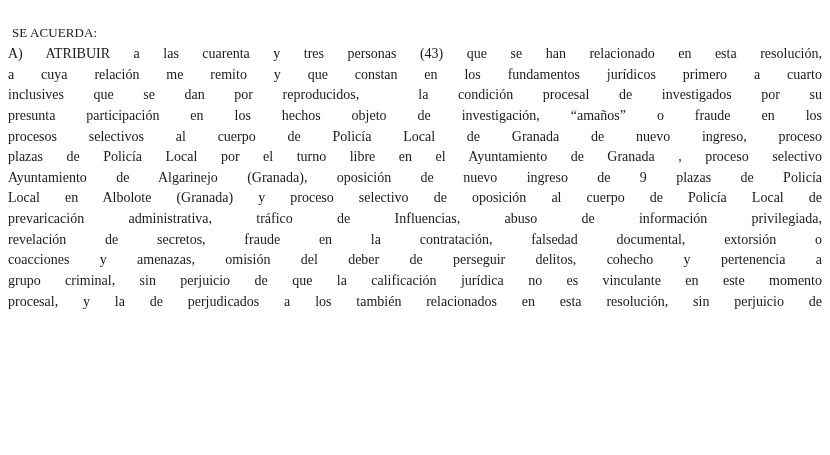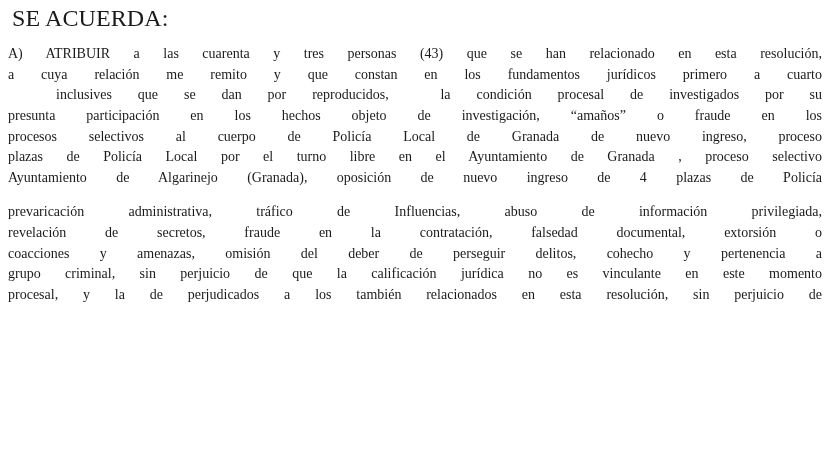--- a/index.html
+++ b/index.html
@@ -17,22 +17,22 @@
     }
     .page {
       position: absolute;
       left: 8px;
       top: 0;
       width: 814px;
     }
     .heading {
       position: absolute;
       left: 4px;
-      top: 7px;
-      font-size: 24px;
+      top: 22px;
+      font-size: 13px;
       line-height: 22px;
       white-space: nowrap;
       letter-spacing: 0.1px;
     }
     .para {
       position: absolute;
       left: 0;
       top: 44px;
       width: 814px;
     }
@@ -51,24 +51,25 @@
     }
   </style>
 </head>
 <body>
 
 <div class="page">
   <div class="heading">SE ACUERDA:</div>
   <div class="para">
     <span class="line" style="white-space: nowrap;"><span style="white-space: pre; word-spacing: 0px;">A) ATRIBUIR a las cuarenta y tres personas (43) que se han relacionado en esta resolución,</span></span>
     <span class="line" style="white-space: nowrap;"><span style="white-space: pre; word-spacing: 0px;">a cuya relación me remito y que constan en los fundamentos jurídicos primero a cuarto</span></span>
-    <span class="line" style="white-space: nowrap;"><span style="white-space: pre; word-spacing: 0px; margin-left: 48px;">inclusives que se dan por reproducidos,  la condición procesal de investigados por su</span></span>
+    <span class="line" style="white-space: nowrap;"><span style="white-space: pre; word-spacing: 0px;">inclusives que se dan por reproducidos,  la condición procesal de investigados por su</span></span>
     <span class="line" style="white-space: nowrap;"><span style="white-space: pre; word-spacing: 0px;">presunta participación en los hechos objeto de investigación, “amaños” o fraude en los</span></span>
     <span class="line" style="white-space: nowrap;"><span style="white-space: pre; word-spacing: 0px;">procesos selectivos al cuerpo de Policía Local de Granada de nuevo ingreso, proceso</span></span>
     <span class="line" style="white-space: nowrap;"><span style="white-space: pre; word-spacing: 0px;">plazas de Policía Local por el turno libre en el Ayuntamiento de Granada , proceso selectivo</span></span>
-    <span class="line" style="white-space: nowrap;"><span style="white-space: pre; word-spacing: 0px;">Ayuntamiento de Algarinejo (Granada), oposición de nuevo ingreso de 4 plazas de Policía</span></span>
-    <span class="line" style="white-space: nowrap; margin-top: 14px;"><span style="white-space: pre; word-spacing: 0px;">prevaricación administrativa, tráfico de Influencias, abuso de información privilegiada,</span></span>
+    <span class="line" style="white-space: nowrap;"><span style="white-space: pre; word-spacing: 0px;">Ayuntamiento de Algarinejo (Granada), oposición de nuevo ingreso de 9 plazas de Policía</span></span>
+    <span class="line" style="white-space: nowrap;"><span style="white-space: pre; word-spacing: 0px;">Local en Albolote (Granada) y proceso selectivo de oposición al cuerpo de Policía Local de</span></span>
+    <span class="line" style="white-space: nowrap;"><span style="white-space: pre; word-spacing: 0px;">prevaricación administrativa, tráfico de Influencias, abuso de información privilegiada,</span></span>
     <span class="line" style="white-space: nowrap;"><span style="white-space: pre; word-spacing: 0px; margin-top: 29px;">revelación de secretos, fraude en la contratación, falsedad documental, extorsión o</span></span>
     <span class="line" style="white-space: nowrap;"><span style="white-space: pre; word-spacing: 0px;">coacciones y amenazas, omisión del deber de perseguir delitos, cohecho y pertenencia a</span></span>
     <span class="line" style="white-space: nowrap;"><span style="white-space: pre; word-spacing: 0px;">grupo criminal, sin perjuicio de que la calificación jurídica no es vinculante en este momento</span></span>
     <span class="line last" style="white-space: nowrap;"><span style="white-space: pre; word-spacing: 0px; margin-top: 29px;">procesal, y la de perjudicados a los también relacionados en esta resolución, sin perjuicio de</span></span>
   </div>
 </div>
 
 </body></html>

